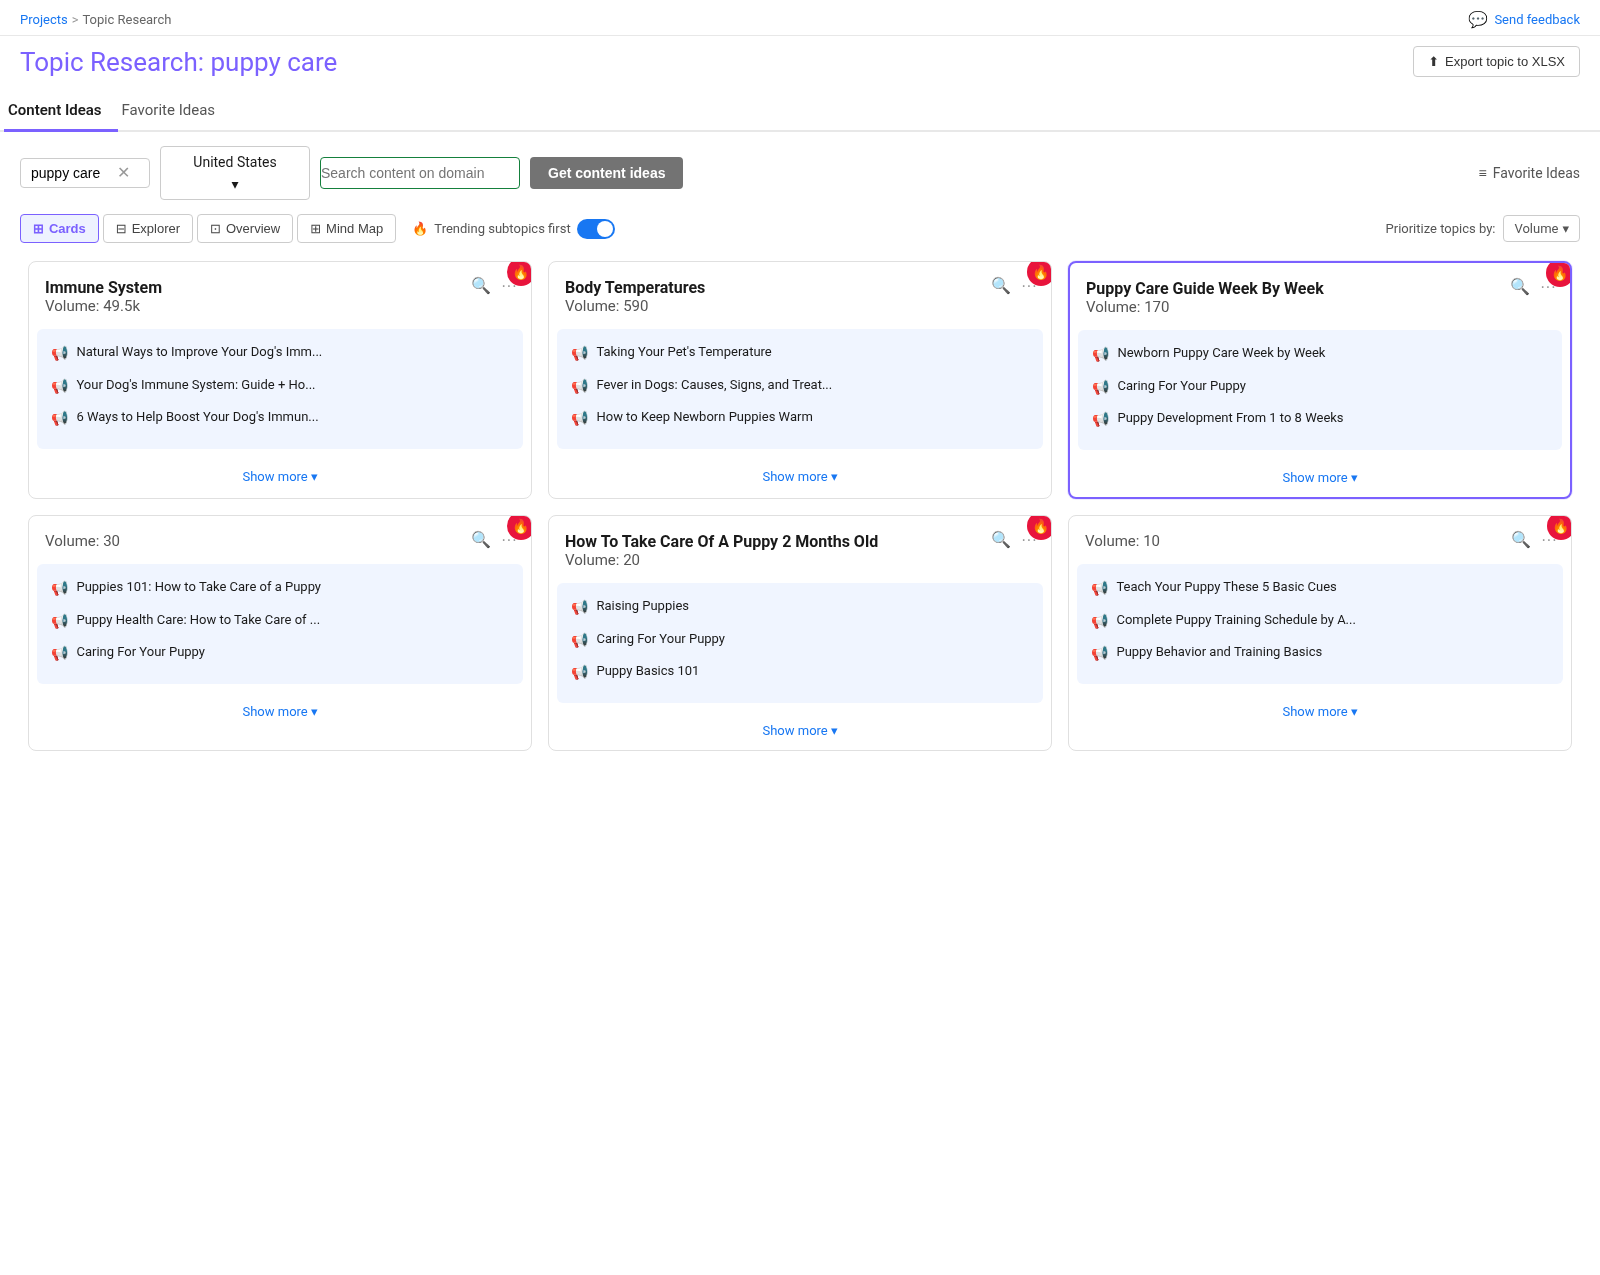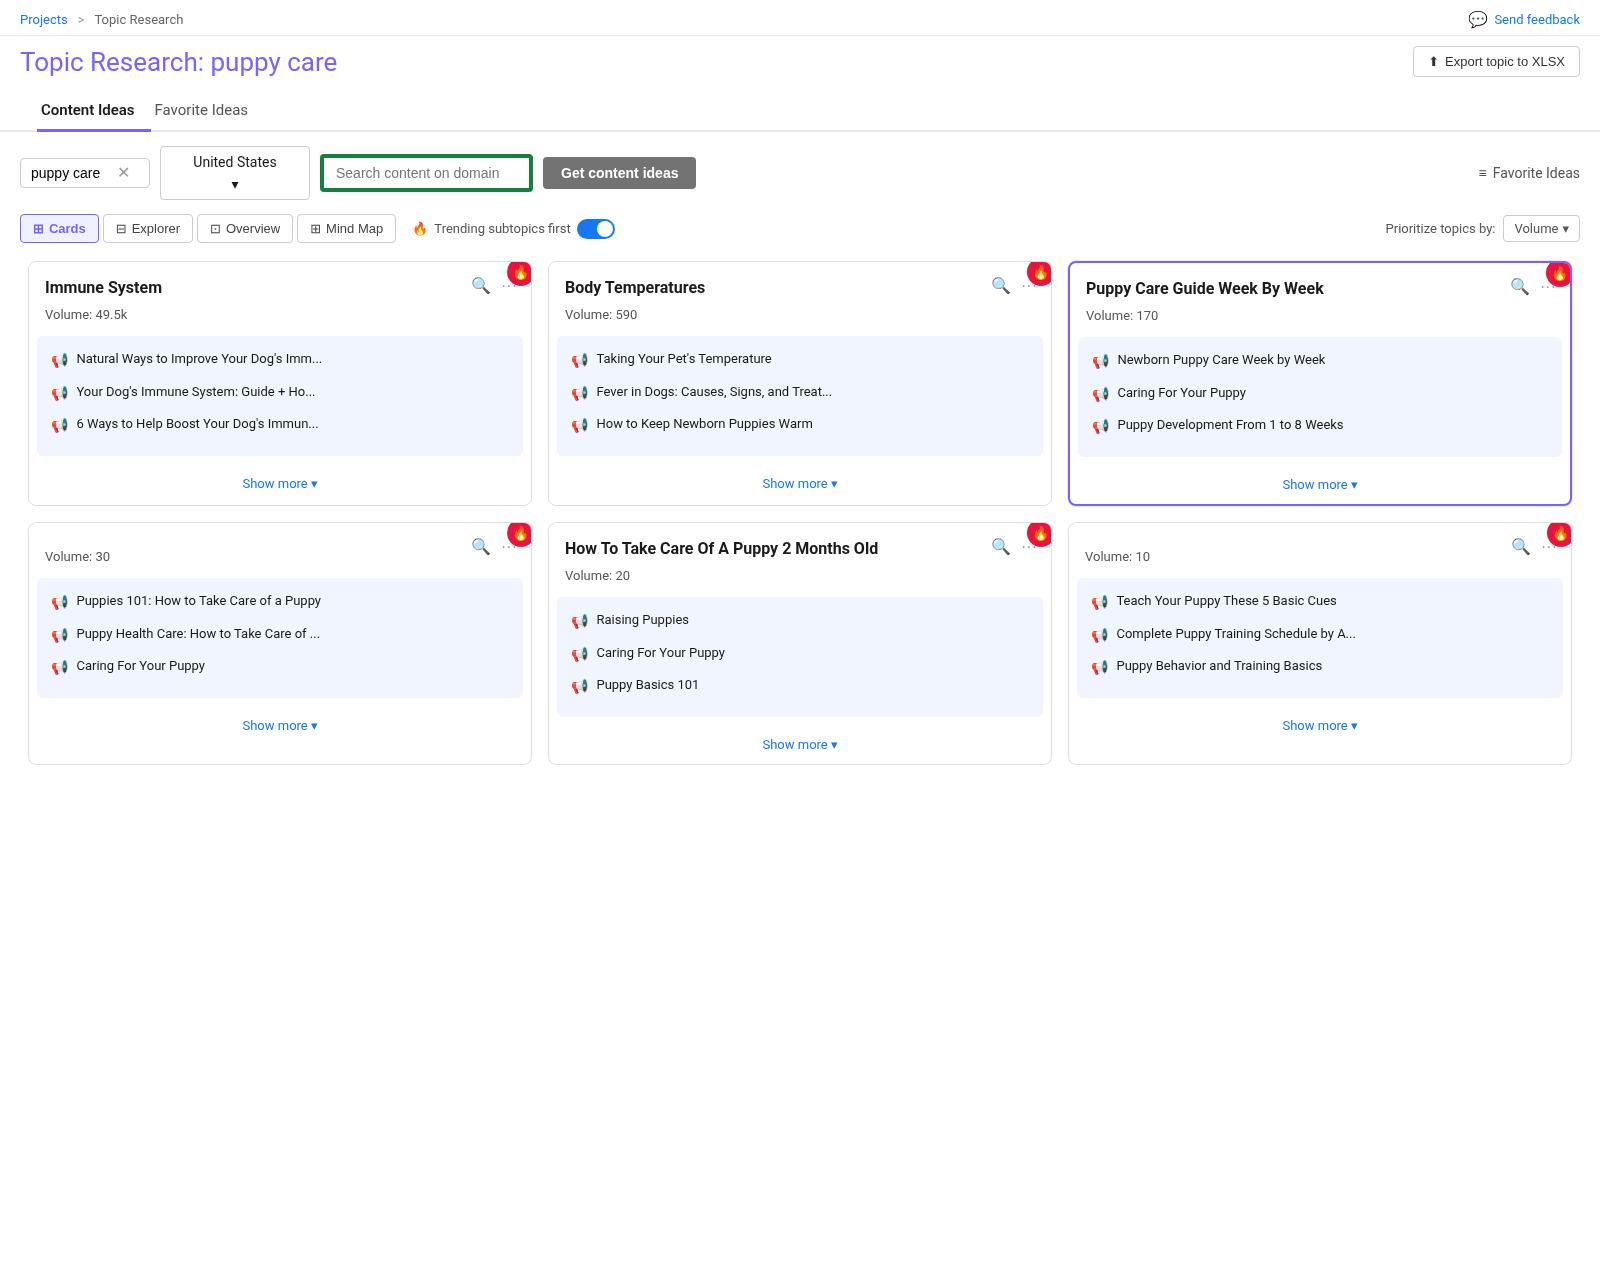--- a/index.html
+++ b/index.html
@@ -1,56 +1,56 @@
 <!DOCTYPE html>
 <html><head>
   <meta charset="utf-8">
   <style>
     * { box-sizing: border-box; margin: 0; padding: 0; }
     body { font-family: -apple-system, BlinkMacSystemFont, 'Segoe UI', Roboto, sans-serif; background: #fff; color: #1a1a1a; font-size: 14px; }
 
     .top-bar { display: flex; align-items: center; justify-content: space-between; padding: 10px 20px 6px 20px; border-bottom: 1px solid #e8e8e8; }
-    .breadcrumb { display: flex; align-items: center; gap: 10px; color: #666; font-size: 13px; }
+    .breadcrumb { display: flex; align-items: center; gap: 4px; color: #666; font-size: 13px; }
     .send-feedback { display: flex; align-items: center; gap: 6px; color: #1877f2; font-size: 13px; cursor: pointer; text-decoration: none; }
 
     .title-bar { display: flex; align-items: center; justify-content: space-between; padding: 10px 20px 14px 20px; gap: 8px; }
     .page-title { font-size: 26px; font-weight: 700; color: #1a1a1a; }
     .page-title span { color: #7b61ff; font-weight: 400; }
     .export-btn { display: flex; align-items: center; gap: 6px; border: 1px solid #ccc; background: #fff; border-radius: 4px; padding: 7px 14px; font-size: 13px; cursor: pointer; color: #333; }
 
-    .tabs-bar { display: flex; padding: 0 37px; border-bottom: 2px solid #e8e8e8; }
+    .tabs-bar { display: flex; padding: 0 4px; border-bottom: 2px solid #e8e8e8; }
     .tab { padding: 10px 16px 10px 4px; font-size: 15px; cursor: pointer; color: #555; border-bottom: 3px solid transparent; margin-bottom: -2px; }
     .tab.active { color: #1a1a1a; font-weight: 600; border-bottom: 3px solid #7b61ff; }
 
     .controls-bar { display: flex; align-items: center; gap: 10px; padding: 14px 20px; flex-wrap: wrap; }
     .search-input-wrap { display: flex; align-items: center; background: #fff; border: 1px solid #ccc; border-radius: 4px; padding: 6px 10px; gap: 6px; min-width: 130px; }
     .search-input-wrap input { border: none; outline: none; font-size: 14px; width: 90px; }
     .clear-btn { background: none; border: none; cursor: pointer; color: #999; font-size: 16px; line-height: 1; }
     .country-select { display: flex; align-items: center; border: 1px solid #ccc; border-radius: 4px; padding: 7px 10px; gap: 6px; font-size: 14px; cursor: pointer; background: #fff; min-width: 150px; justify-content: space-between; flex-direction: column; }
-    .domain-input { border: 4px solid #15803d; border-radius: 4px; padding: 7px 12px; font-size: 14px; color: #999; min-width: 200px; outline: none; }
+    .domain-input { border: 1px solid #15803d; border-radius: 4px; padding: 7px 0; font-size: 14px; color: #999; min-width: 200px; outline: none; }
     .get-ideas-btn { background: #737373; color: #fff; border: none; border-radius: 4px; padding: 8px 18px; font-size: 14px; font-weight: 600; cursor: pointer; white-space: nowrap; }
     .spacer { flex: 1; }
     .favorite-ideas-link { display: flex; align-items: center; gap: 6px; color: #555; font-size: 14px; cursor: pointer; white-space: nowrap; }
 
     .view-bar { display: flex; align-items: center; justify-content: space-between; padding: 0 20px 10px 20px; }
     .view-options { display: flex; align-items: center; gap: 4px; }
     .view-btn { display: flex; align-items: center; gap: 5px; padding: 6px 12px; border: 1px solid #ccc; border-radius: 4px; background: #fff; cursor: pointer; font-size: 13px; color: #444; }
     .view-btn.active { background: #eef2ff; border-color: #7b61ff; color: #7b61ff; font-weight: 600; }
     .trending-wrap { display: flex; align-items: center; gap: 6px; margin-left: 14px; font-size: 13px; color: #555; }
     .toggle { width: 38px; height: 20px; background: #1877f2; border-radius: 10px; position: relative; cursor: pointer; }
     .toggle-knob { width: 16px; height: 16px; background: #fff; border-radius: 50%; position: absolute; top: 2px; right: 2px; transition: right 0.2s; }
     .prioritize-wrap { display: flex; align-items: center; gap: 8px; font-size: 13px; color: #555; }
     .volume-select { display: flex; align-items: center; gap: 4px; border: 1px solid #ccc; border-radius: 4px; padding: 5px 10px; font-size: 13px; cursor: pointer; background: #fff; }
 
     .cards-grid { display: grid; grid-template-columns: repeat(3, 1fr); gap: 0; padding: 0 20px; }
     .card { border: 1px solid #e0e0e0; border-radius: 8px; margin: 8px; background: #fff; position: relative; overflow: hidden; }
     .card.highlighted { border: 2px solid #7b61ff; box-shadow: 0 0 0 1px #7b61ff20; }
     .card-header { padding: 16px 16px 6px 16px; }
     .card-title { font-size: 16px; font-weight: 700; color: #1a1a1a; padding-right: 60px; }
-    .card-volume { font-size: 13px; color: #555; margin-top: 10px; }
+    .card-volume { font-size: 15px; color: #555; margin-top: 0; }
     .card-icons { position: absolute; top: 12px; right: 12px; display: flex; align-items: center; gap: 6px; }
     .card-icon-btn { background: none; border: none; cursor: pointer; color: #999; font-size: 16px; padding: 2px; }
     .card-content { background: #f0f5ff; margin: 8px; border-radius: 6px; padding: 14px; min-height: 120px; }
     .card-item { display: flex; align-items: flex-start; gap: 8px; margin-bottom: 12px; font-size: 13px; color: #1a1a1a; line-height: 1.4; }
     .card-item:last-child { margin-bottom: 0; }
     .megaphone-icon { color: #1877f2; font-size: 14px; flex-shrink: 0; margin-top: 1px; }
     .show-more { text-align: center; padding: 12px; color: #1877f2; font-size: 13px; cursor: pointer; }
   </style>
 </head>
 <body>

